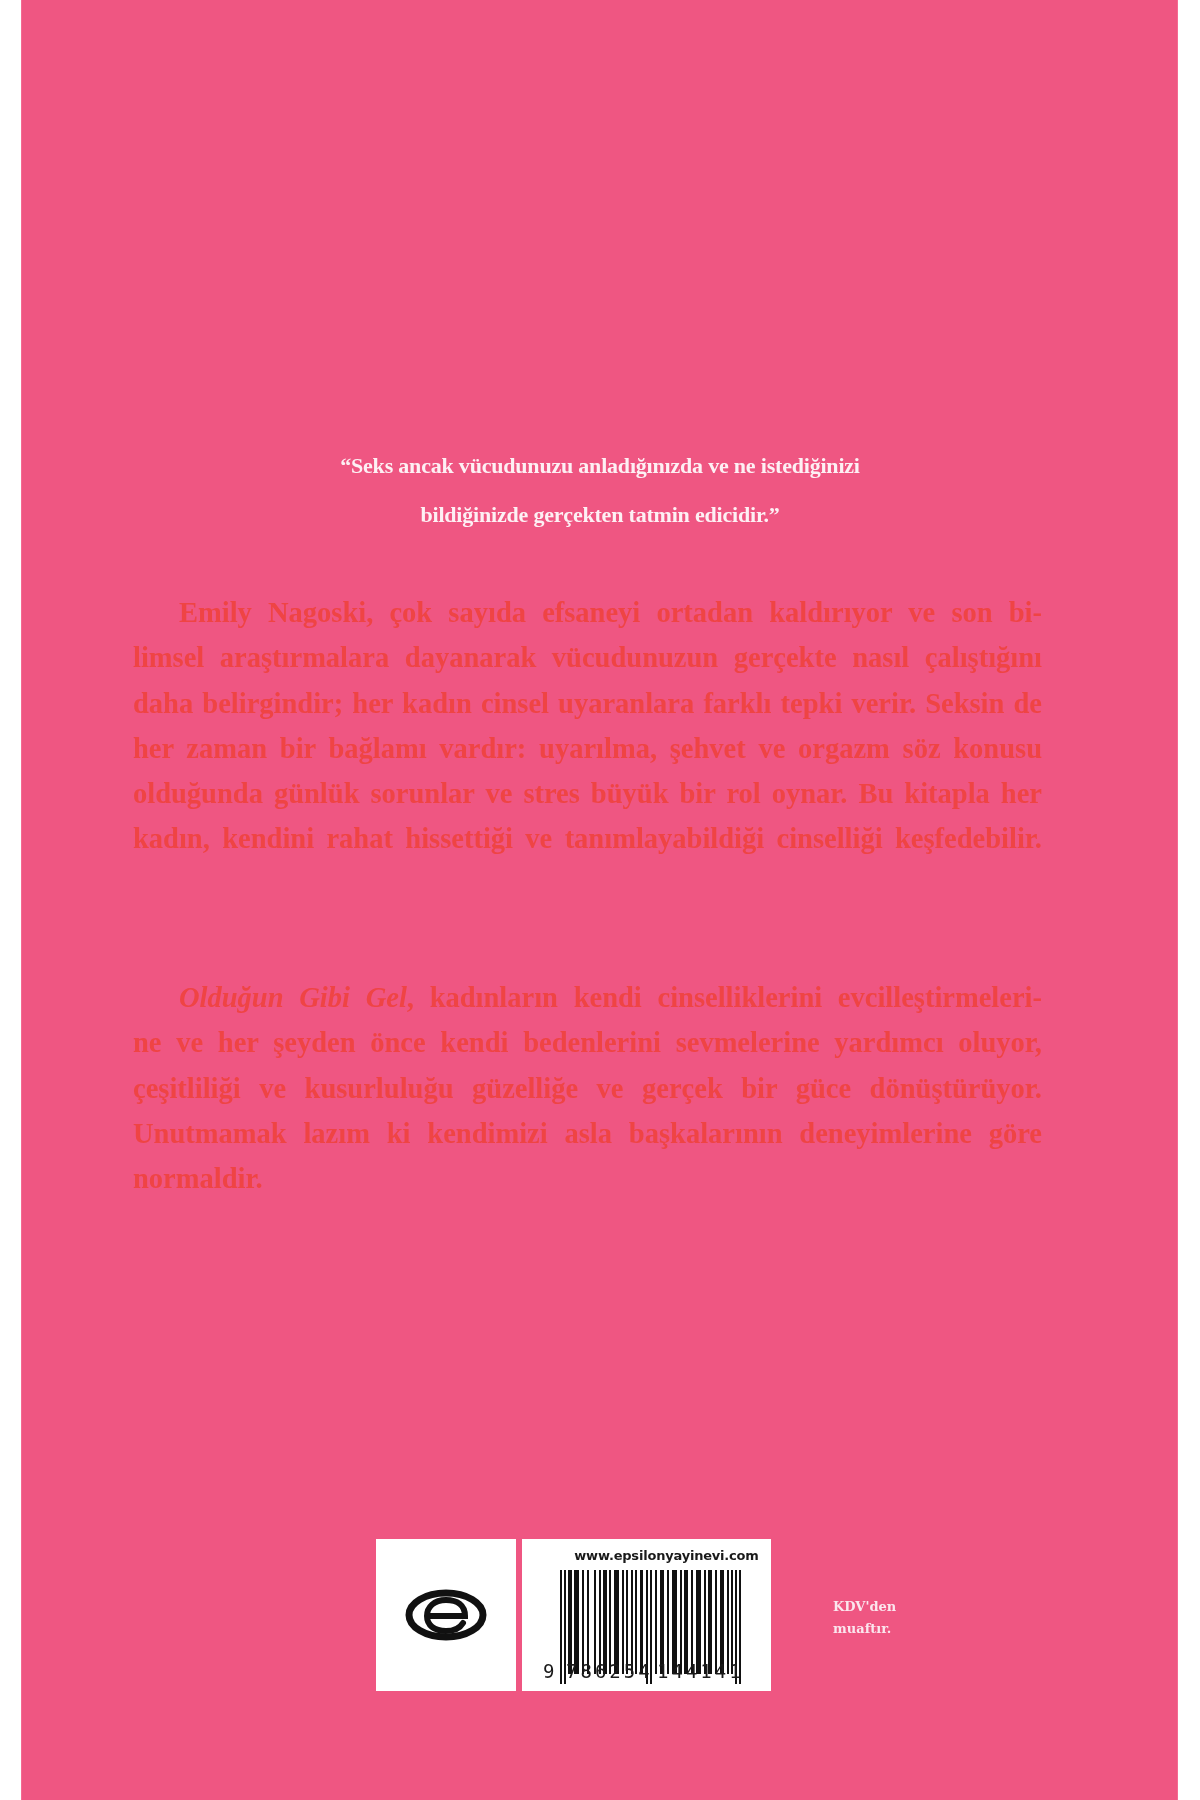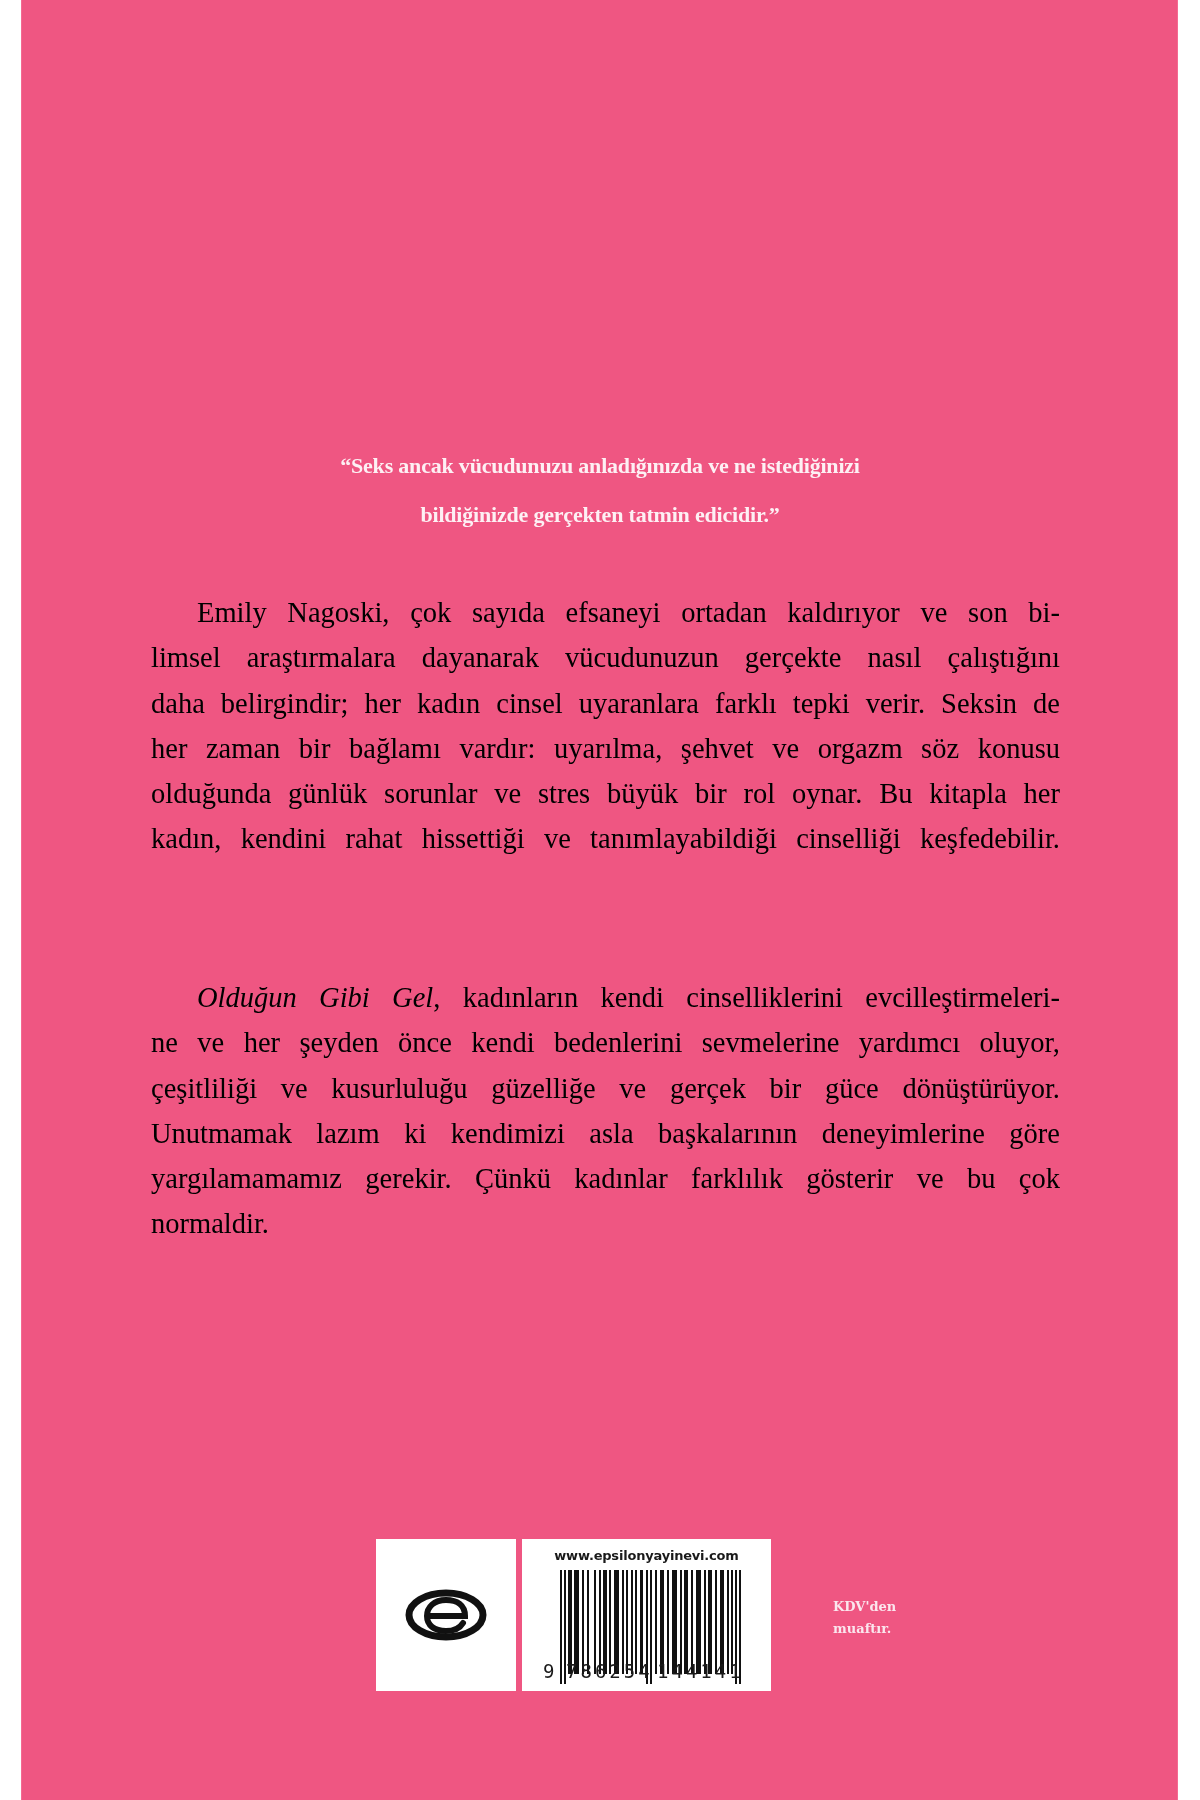--- a/index.html
+++ b/index.html
@@ -14,24 +14,25 @@
       position: absolute;
       left: 21px;
       top: 0;
       width: 1157px;
       height: 1800px;
       background: #ef5682;
       box-shadow: inset 1px 0 0 #f46a92, inset -1px 0 0 #f46a92;
     }
     .text-block {
       position: absolute;
-      left: 151px;
+      left: 133px;
       width: 909px;
-      color: #000000;
+      color: #ef4444;
       font-family: "Liberation Serif", "DejaVu Serif", serif;
+      font-weight: bold;
     }
     .quote {
       top: 441px;
       left: 150px;
       width: 900px;
       text-align: center;
       font-weight: bold;
       font-size: 22px;
       line-height: 49px;
       color: #fdf0f4;
@@ -80,20 +81,21 @@
       position: absolute;
       left: 0;
       width: 100%;
       top: 9px;
       text-align: center;
       font-family: "DejaVu Sans", "Liberation Sans", sans-serif;
       font-weight: bold;
       font-size: 13px;
       color: #1a1a1a;
       letter-spacing: -0.2px;
+      padding-left: 20px;
     }
     .bars { position: absolute; left: 0; top: 0; }
     .isbn {
       position: absolute;
       top: 121px;
       font-family: "DejaVu Sans Mono", "Liberation Mono", monospace;
       font-size: 19px;
       color: #1a1a1a;
       letter-spacing: 3px;
     }
@@ -131,21 +133,20 @@
   <span class="line">her zaman bir bağlamı vardır: uyarılma, şehvet ve orgazm söz konusu</span>
   <span class="line">olduğunda günlük sorunlar ve stres büyük bir rol oynar. Bu kitapla her</span>
   <span class="line">kadın, kendini rahat hissettiği ve tanımlayabildiği cinselliği keşfedebilir.</span>
 </div>
 
 <div class="text-block para p2">
   <span class="line indent"><span class="italic">Olduğun Gibi Gel</span><span>, kadınların kendi cinselliklerini evcilleştirmeleri-</span></span>
   <span class="line">ne ve her şeyden önce kendi bedenlerini sevmelerine yardımcı oluyor,</span>
   <span class="line">çeşitliliği ve kusurluluğu güzelliğe ve gerçek bir güce dönüştürüyor.</span>
   <span class="line">Unutmamak lazım ki kendimizi asla başkalarının deneyimlerine göre</span>
-  <span class="line">yargılamamamız gerekir. Çünkü kadınlar farklılık gösterir ve bu çok</span>
   <span class="line last">normaldir.</span>
 </div>
 
 <div class="logo-box">
   <svg width="140" height="152" viewBox="0 0 140 152">
     <ellipse cx="70" cy="76" rx="37" ry="22" fill="none" stroke="#111" stroke-width="7"></ellipse>
     <path d="M51 77 H89 C89 66 81 61 70 61 C58 61 51 68 51 77 C51 86 58 92 70 92 C78 92 84 89 87 84" fill="none" stroke="#111" stroke-width="6" stroke-linecap="round"></path>
   </svg>
 </div>
 

